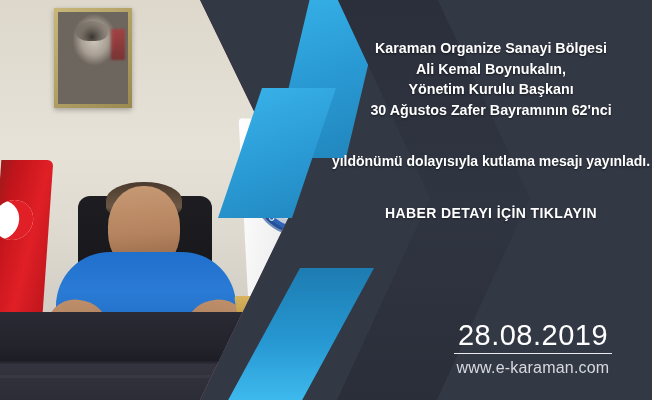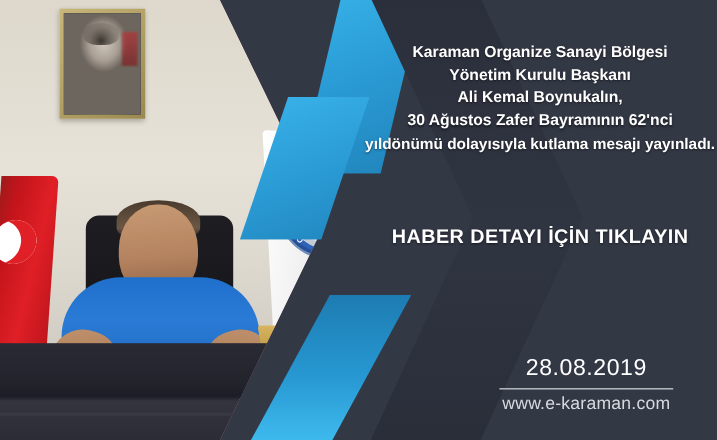--- a/index.html
+++ b/index.html
@@ -117,28 +117,28 @@
   .chev-blue-bot{left:226px;top:268px;width:220px;height:136px;
     background:linear-gradient(180deg,#1d7cb2 0%,#2798d2 55%,#3fbcef 100%);
     -webkit-clip-path:polygon(74px 0, 148px 0, 74px 136px, 0 136px);
     clip-path:polygon(74px 0, 148px 0, 74px 136px, 0 136px);}
 
   
   .headline{position:absolute;left:330px;top:38px;width:322px;text-align:center;
     color:#ffffff;font-weight:bold;font-size:14.3px;line-height:20.5px;
     text-shadow:0 1px 2px rgba(0,0,0,.55);}
   .headline div{white-space:nowrap;}
-  .headline .l5{font-size:14px;}
+  .headline .l5{font-size:14px;margin-top:31px;}
 
   .cta{position:absolute;left:330px;top:205px;width:322px;text-align:center;
-    color:#ffffff;font-weight:bold;font-size:18px;letter-spacing:.4px;
+    color:#ffffff;font-weight:bold;font-size:14px;letter-spacing:.4px;
     text-shadow:0 1px 2px rgba(0,0,0,.5);}
 
   .datewrap{position:absolute;left:440px;top:320px;width:186px;text-align:center;}
-  .date{color:#ffffff;font-size:21px;letter-spacing:.5px;line-height:30px;}
+  .date{color:#ffffff;font-size:29px;letter-spacing:.5px;line-height:30px;}
   .rule{width:158px;height:1px;background:#e9eaee;margin:3px auto 5px auto;}
   .url{color:#d7d9df;font-size:16px;letter-spacing:.2px;}
 </style>
 </head>
 <body>
 
 <div class="stage">
 
   <div class="photo">
     <div class="wall"></div>
@@ -185,22 +185,22 @@
   <div class="panel">
     <div class="dark-overlay"></div>
     <div class="chev chev-blue-top"></div>
     <div class="chev chev-blue-mid"></div>
     <div class="chev chev-dark"></div>
     <div class="chev chev-blue-bot"></div>
   </div>
 
   <div class="headline">
     <div>Karaman Organize Sanayi Bölgesi</div>
+    <div>Ali Kemal Boynukalın,</div>
     <div>Yönetim Kurulu Başkanı</div>
-    <div>Ali Kemal Boynukalın,</div>
     <div>30 Ağustos Zafer Bayramının 62'nci</div>
     <div class="l5">yıldönümü dolayısıyla kutlama mesajı yayınladı.</div>
   </div>
 
   <div class="cta">HABER DETAYI İÇİN TIKLAYIN</div>
 
   <div class="datewrap">
     <div class="date">28.08.2019</div>
     <div class="rule"></div>
     <div class="url">www.e-karaman.com</div>

